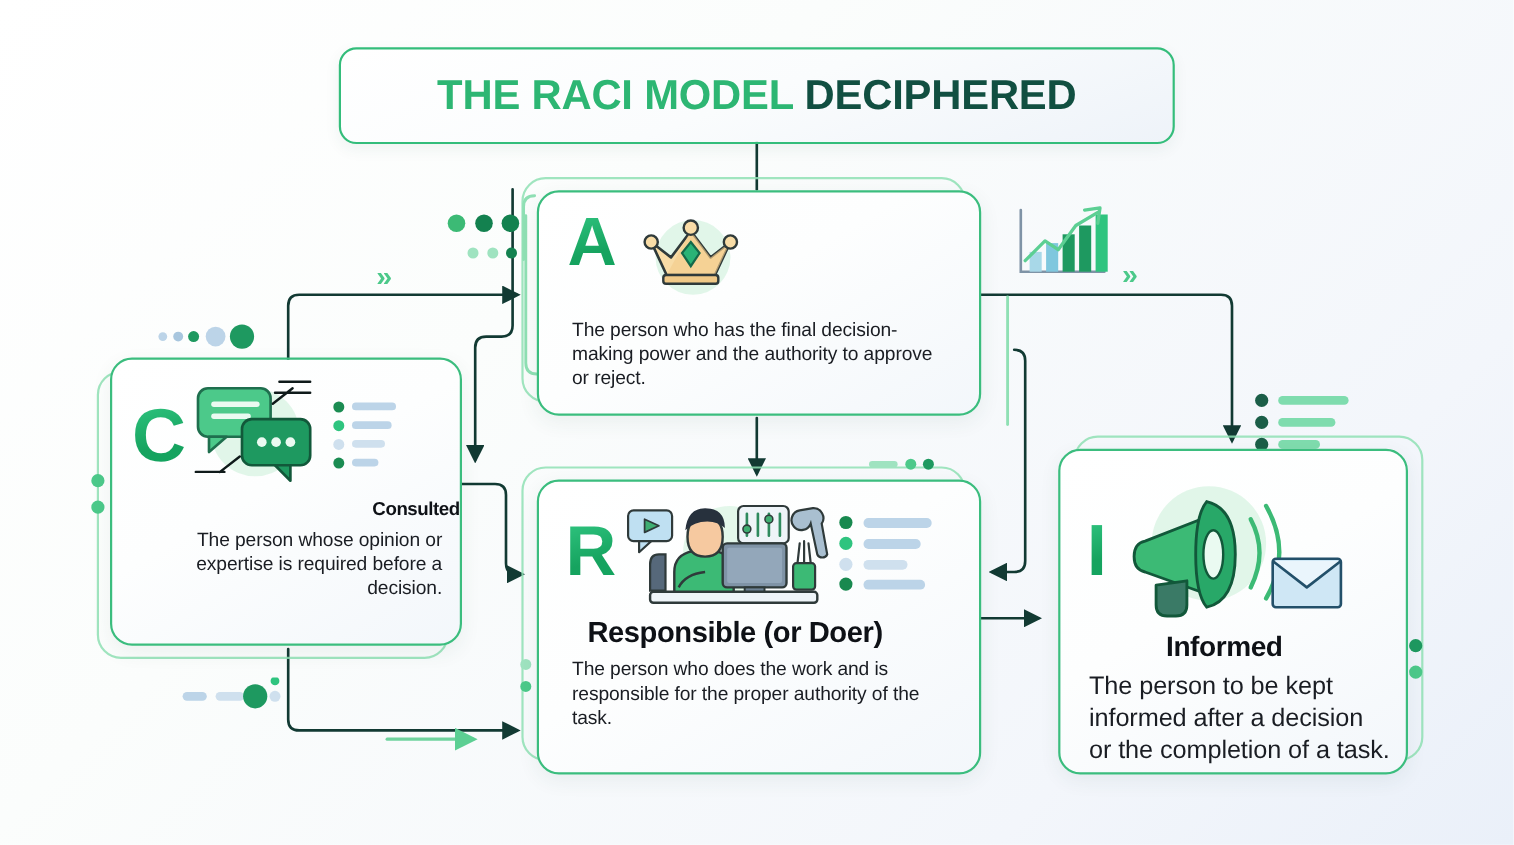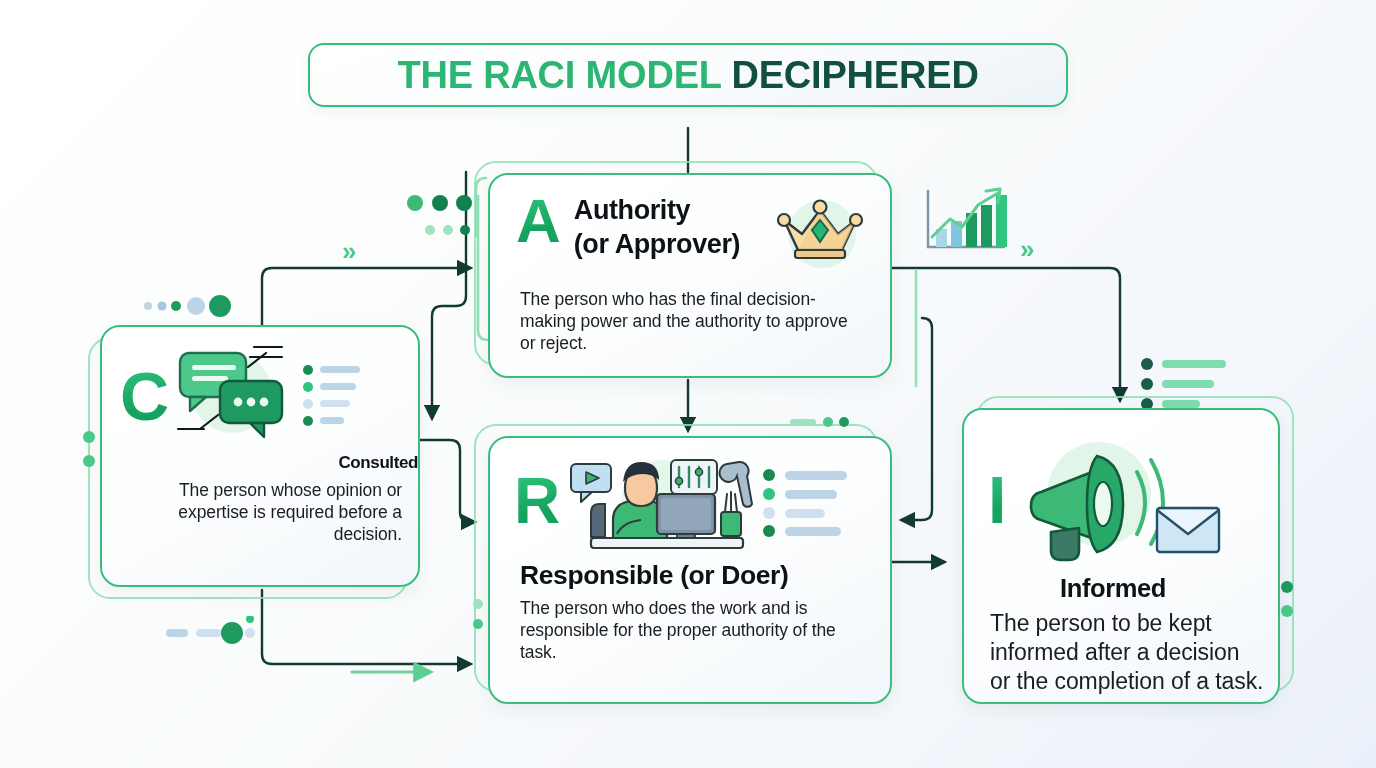--- a/index.html
+++ b/index.html
@@ -57,42 +57,42 @@
   #card-a .row { display: flex; align-items: flex-start; padding: 17px 20px 0 26px; gap: 14px; }
   #card-a .bigletter { font-size: 62px; margin-top: 2px; }
   #card-a .ttl { font-size: 27px; line-height: 1.1; margin-top: 4px; }
   #card-a .desc { font-size: 17.5px; padding: 8px 40px 0 30px; }
 
   
   #card-r { left: 488px; top: 436px; width: 404px; height: 268px; }
   #ghost-r { left: 474px; top: 424px; width: 404px; height: 268px; }
   #card-r .row { display: flex; align-items: center; padding: 12px 14px 0 24px; gap: 6px; }
   #card-r .bigletter { font-size: 64px; }
-  #card-r .ttl { font-size: 26.5px; text-align: left; padding: 6px 0 0 30px; }
+  #card-r .ttl { font-size: 26.5px; text-align: left; padding: 6px 0 0 44px; }
   #card-r .desc { font-size: 17.5px; padding: 6px 20px 0 30px; }
 
   
   #card-c { left: 100px; top: 325px; width: 320px; height: 262px; }
   #ghost-c { left: 88px; top: 337px; width: 320px; height: 262px; }
   #card-c .row { display: flex; align-items: center; padding: 14px 10px 0 18px; gap: 2px; }
   #card-c .bigletter { font-size: 68px; }
   #card-c .ttl { font-size: 17px; text-align: right; padding: 2px 0 0 0; }
   #card-c .desc { font-size: 17.5px; padding: 6px 16px 0 25px; text-align: right; }
 
   
   #card-i { left: 962px; top: 408px; width: 318px; height: 296px; }
   #ghost-i { left: 976px; top: 396px; width: 318px; height: 296px; }
   #card-i .row { display: flex; align-items: center; padding: 26px 8px 0 24px; gap: 6px; }
   #card-i .bigletter { font-size: 66px; }
   #card-i .ttl { font-size: 25.5px; text-align: center; padding: 10px 16px 0 0; }
   #card-i .desc { font-size: 23px; padding: 6px 14px 0 26px; }
 
   
   #banner {
-    position: absolute; left: 308px; top: 43px; width: 760px; height: 64px;
+    position: absolute; left: 308px; top: 43px; width: 760px; height: 88px;
     background: linear-gradient(160deg, #ffffff 0%, #fafcfd 50%, #eef3f9 100%);
     border: 2.4px solid #34bd7b;
     border-radius: 16px;
     display: flex; align-items: center; justify-content: center;
     box-shadow: 0 5px 14px rgba(40,80,70,.06);
     z-index: 6;
   }
   #banner .t {
     font-size: 38px; font-weight: 700; letter-spacing: -.2px; white-space: nowrap;
   }
@@ -157,24 +157,20 @@
   </div>
 
   <div class="card-ghost" id="ghost-a"></div>
   <div class="card-ghost" id="ghost-r"></div>
   <div class="card-ghost" id="ghost-c"></div>
   <div class="card-ghost" id="ghost-i"></div>
 
   <div class="card" id="card-a">
     <div class="row">
       <div class="bigletter">A</div>
-      <div style="flex:1">
-        <div class="ttl">Authority</div>
-        <div class="ttl">(or Approver)</div>
-      </div>
 
       <svg width="104" height="88" viewBox="0 0 104 88">
         <circle cx="56" cy="42" r="34" fill="#d9f4e3" opacity=".8"></circle>
         <path d="M18,28 L32,58 L76,58 L90,28 L72,42 L54,18 L36,42 Z" fill="#f8dca6" stroke="#2f3a3a" stroke-width="2.4" stroke-linejoin="round"></path>
         <path d="M32,58 L76,58 L90,28 L72,42 L54,18 Z" fill="#f2cc8c" opacity=".65"></path>
         <rect x="29" y="58" width="50" height="8" rx="2.5" fill="#f0c987" stroke="#2f3a3a" stroke-width="2.2"></rect>
         <path d="M54,28 L62,38 L54,50 L46,38 Z" fill="#29b376" stroke="#14694a" stroke-width="2"></path>
         <circle cx="18" cy="28" r="6" fill="#f8dca6" stroke="#2f3a3a" stroke-width="2.2"></circle>
         <circle cx="90" cy="28" r="6" fill="#f8dca6" stroke="#2f3a3a" stroke-width="2.2"></circle>
         <circle cx="54" cy="15" r="6.5" fill="#f8dca6" stroke="#2f3a3a" stroke-width="2.2"></circle>

